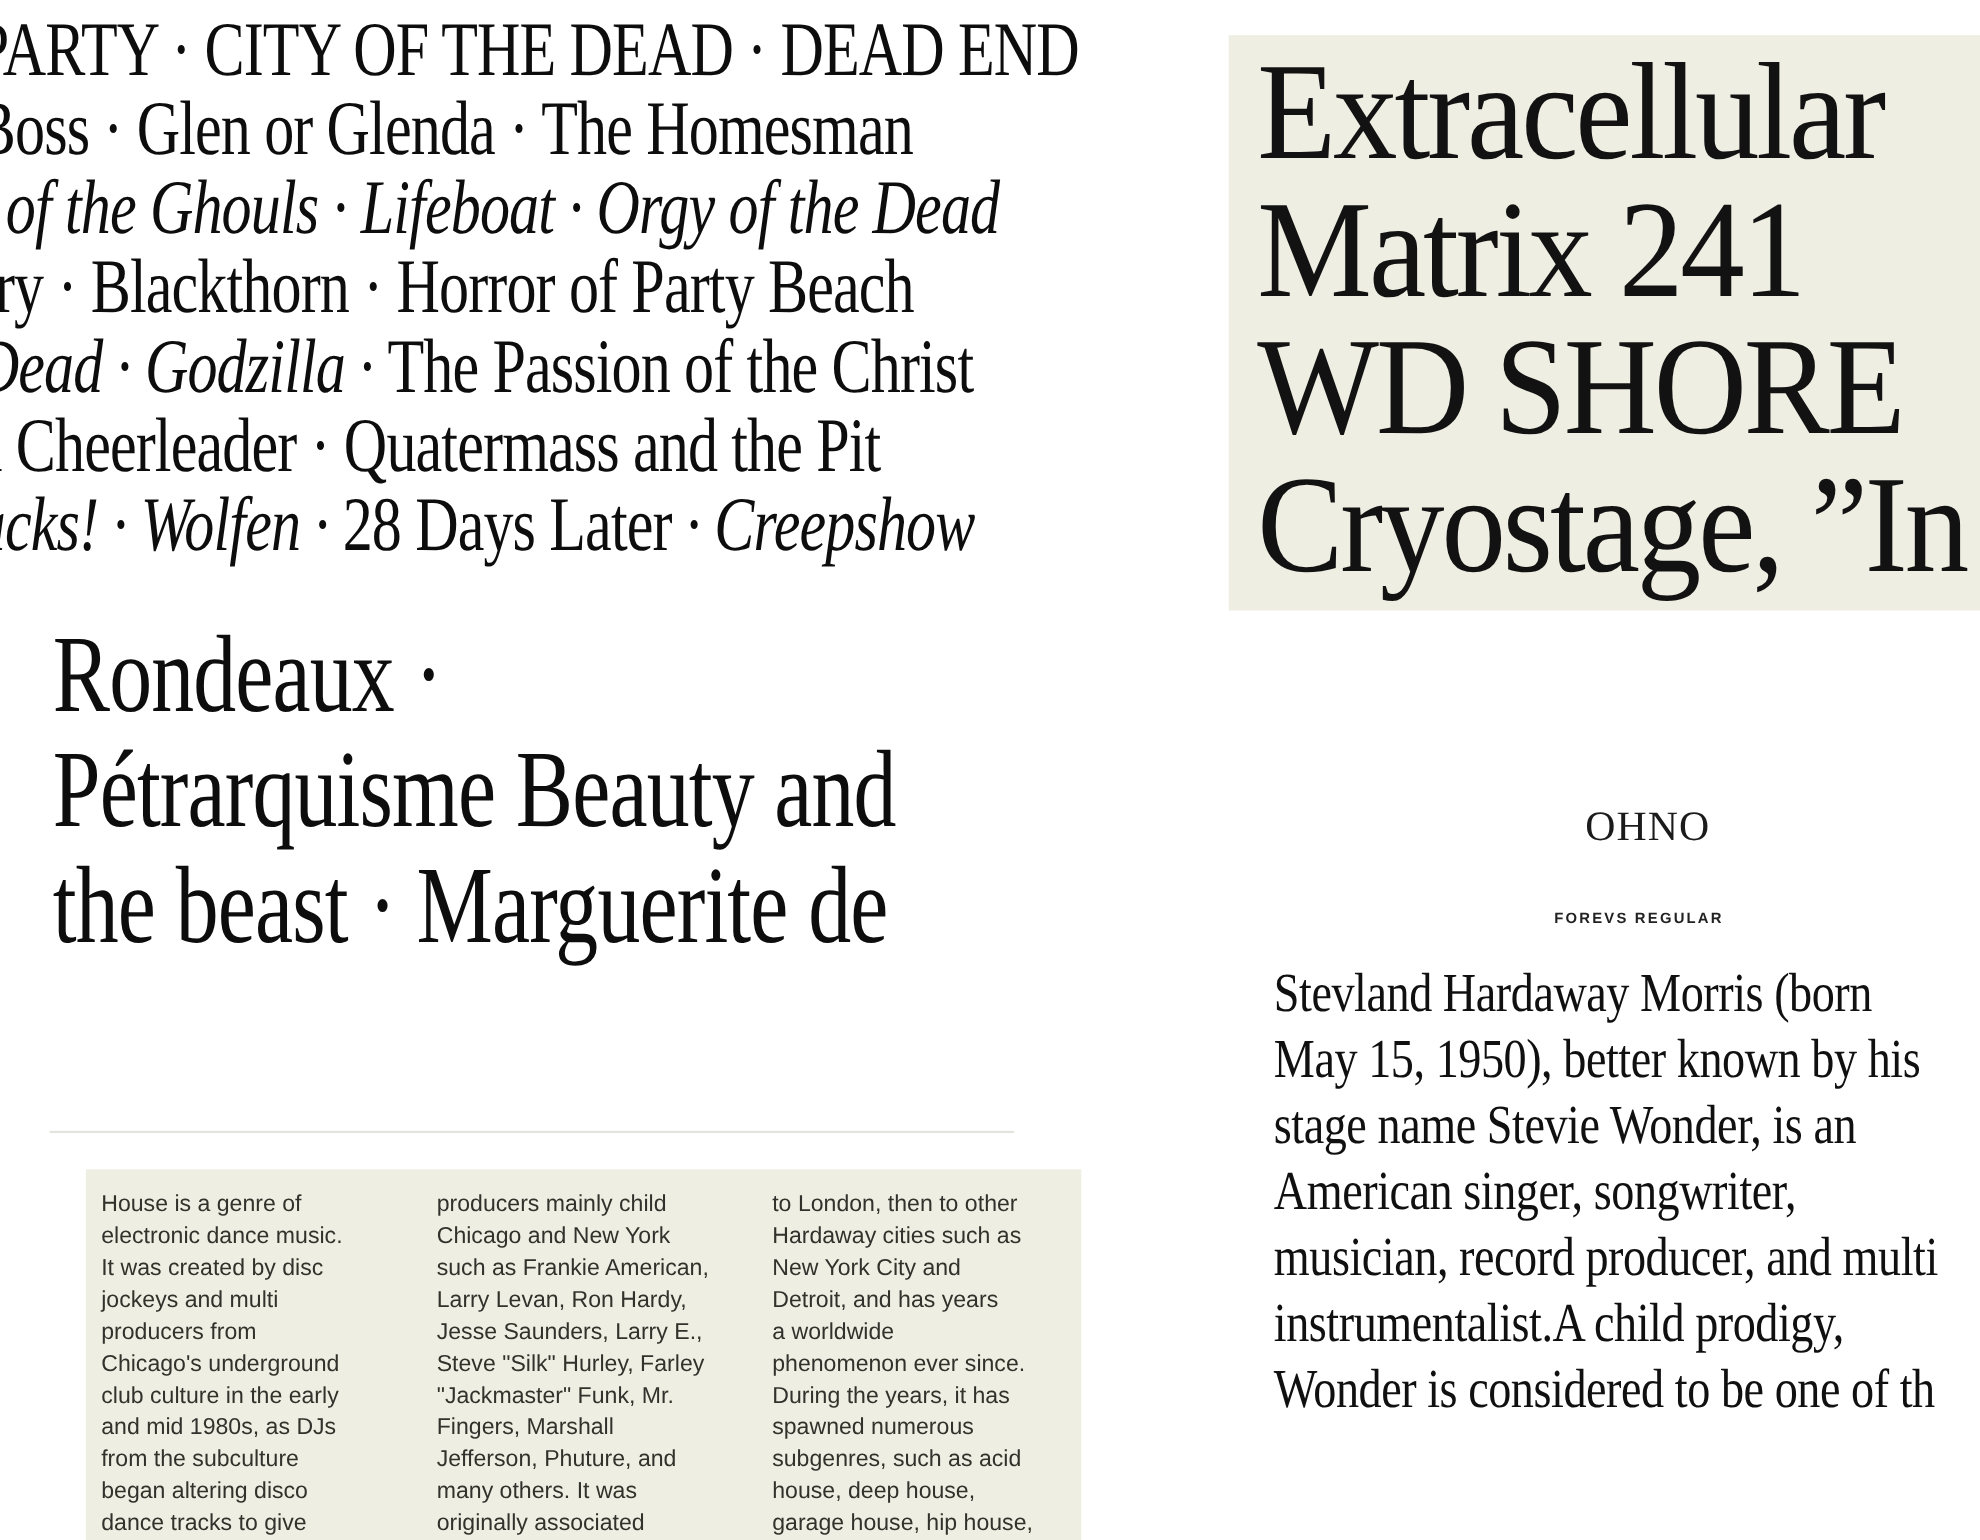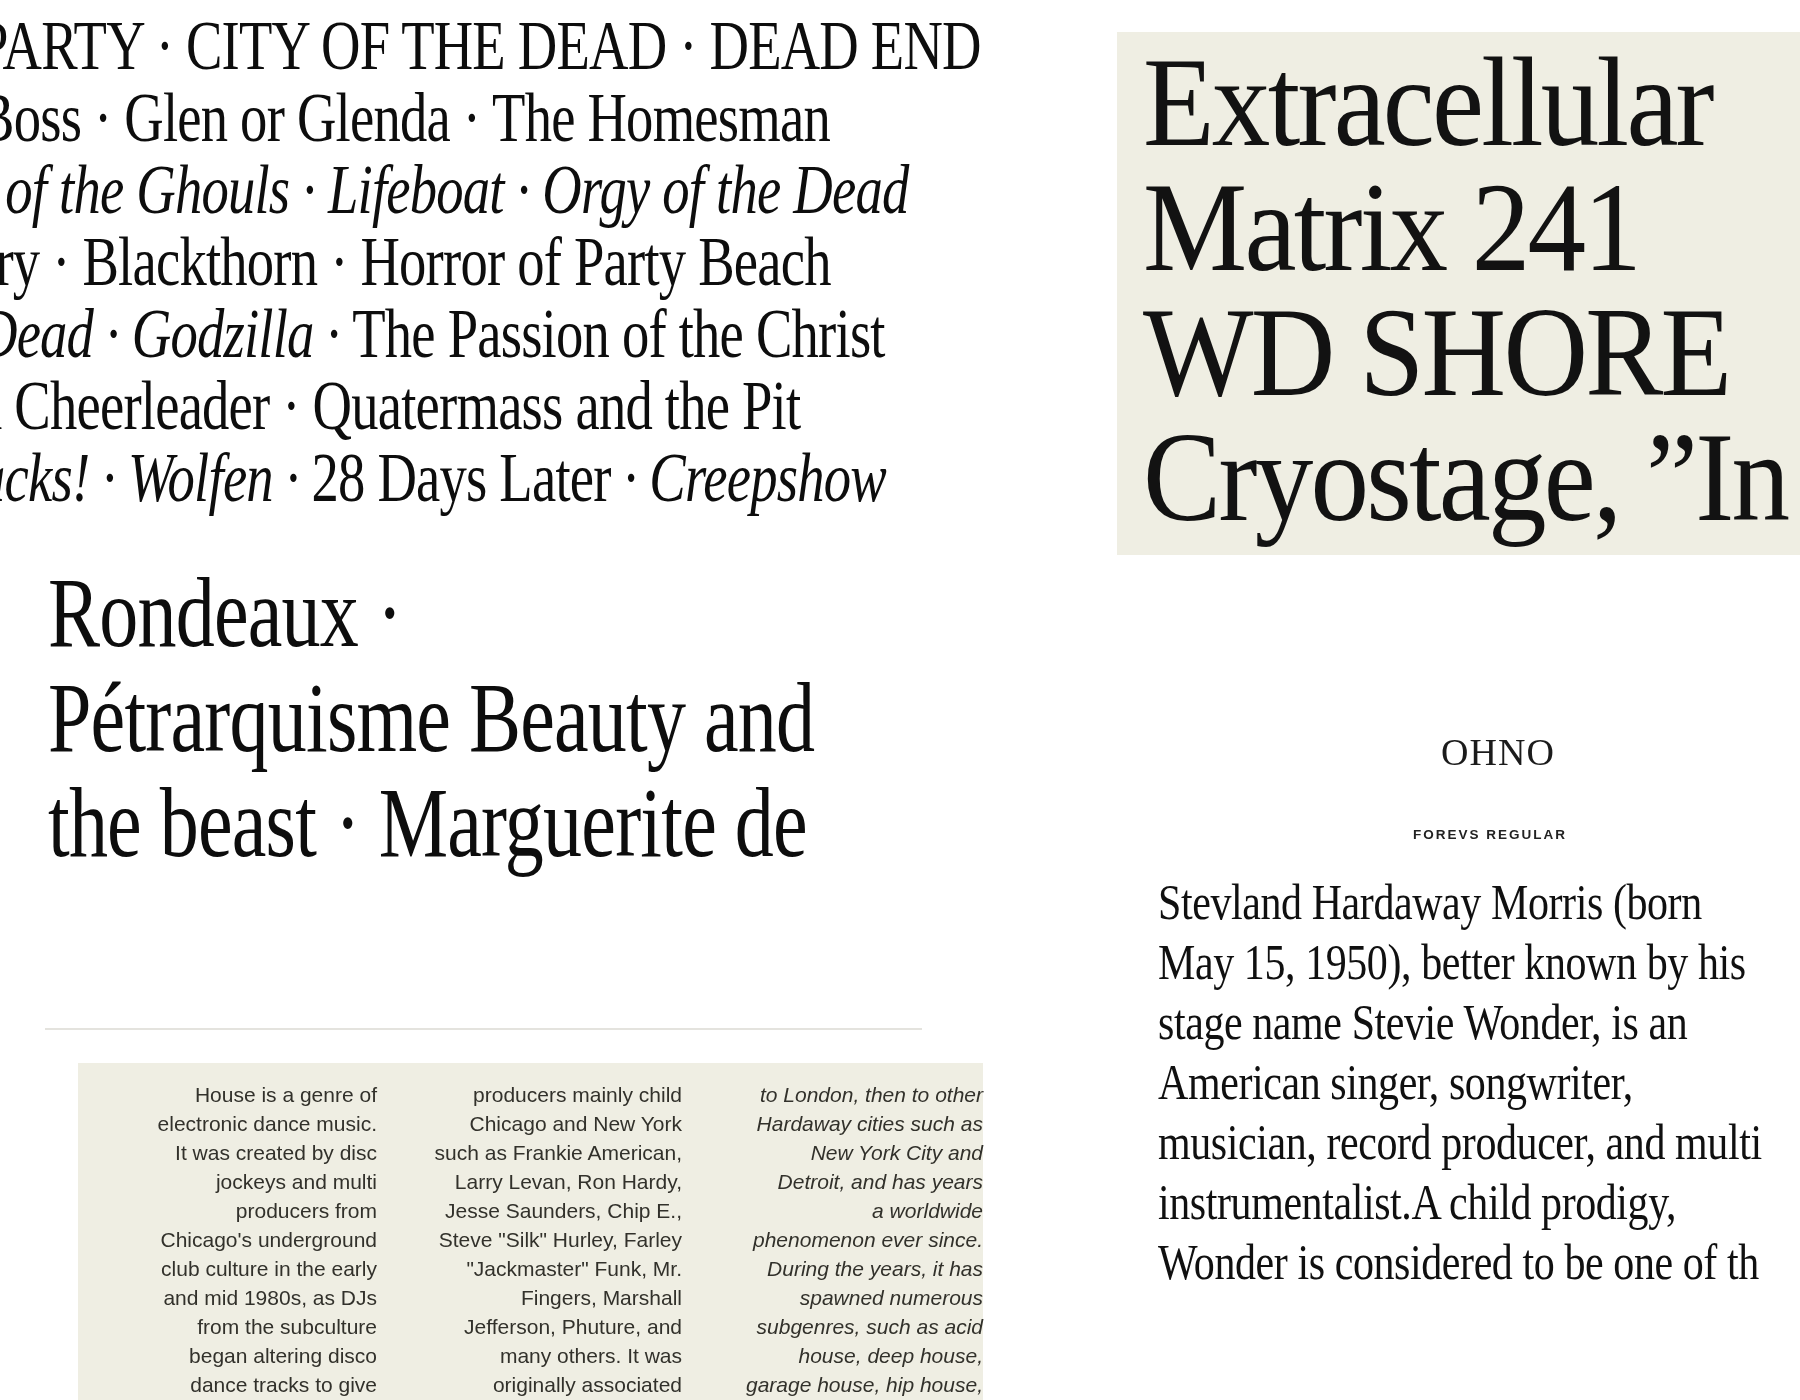--- a/index.html
+++ b/index.html
@@ -64,22 +64,22 @@
     background: #efeee3;
   }
   .columns-wrap {
     display: flex;
     gap: 20px;
     padding: 17px 0 0 14px;
     font-family: "Liberation Sans", sans-serif;
     font-size: 21px; line-height: 29px;
     color: #32312b;
   }
-  .col { width: 285px; text-align: right; }
-  .col:last-child { width: 281px; font-style: italic; }
+  .col { width: 285px; }
+  .col:last-child { width: 281px; }
 
   
   .brand-row {
     left: 1158px; top: 730px;
     width: 664px;
     text-align: center;
   }
   .brand-logo {
     display: inline-block;
     font-size: 38px;
@@ -151,21 +151,21 @@
         <div class="line">and mid 1980s, as DJs</div>
         <div class="line">from the subculture</div>
         <div class="line">began altering disco</div>
         <div class="line">dance tracks to give</div>
       </div>
     <div class="col">
         <div class="line">producers mainly child</div>
         <div class="line">Chicago and New York</div>
         <div class="line">such as Frankie American,</div>
         <div class="line">Larry Levan, Ron Hardy,</div>
-        <div class="line">Jesse Saunders, Chip E.,</div>
+        <div class="line">Jesse Saunders, Larry E.,</div>
         <div class="line">Steve "Silk" Hurley, Farley</div>
         <div class="line">"Jackmaster" Funk, Mr.</div>
         <div class="line">Fingers, Marshall</div>
         <div class="line">Jefferson, Phuture, and</div>
         <div class="line">many others. It was</div>
         <div class="line">originally associated</div>
       </div>
     <div class="col">
         <div class="line">to London, then to other</div>
         <div class="line">Hardaway cities such as</div>

